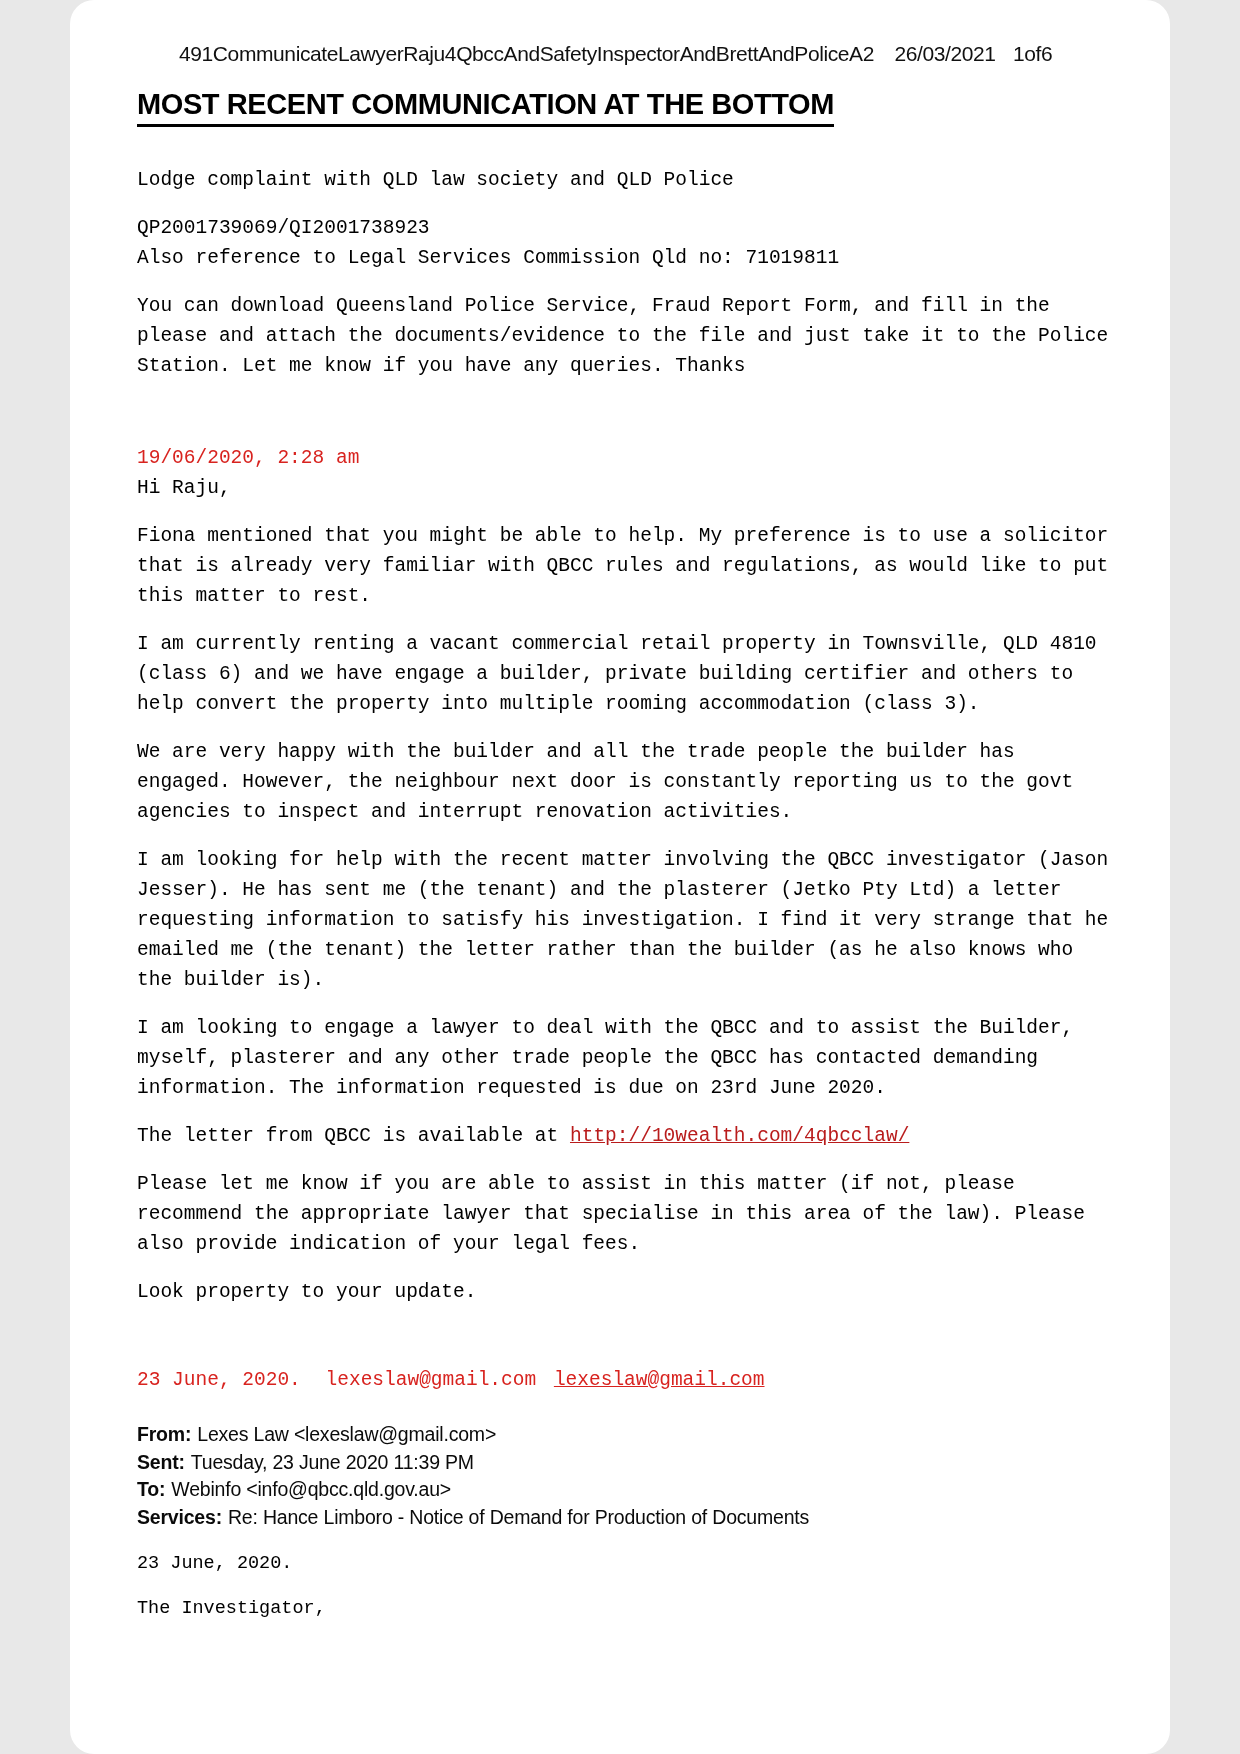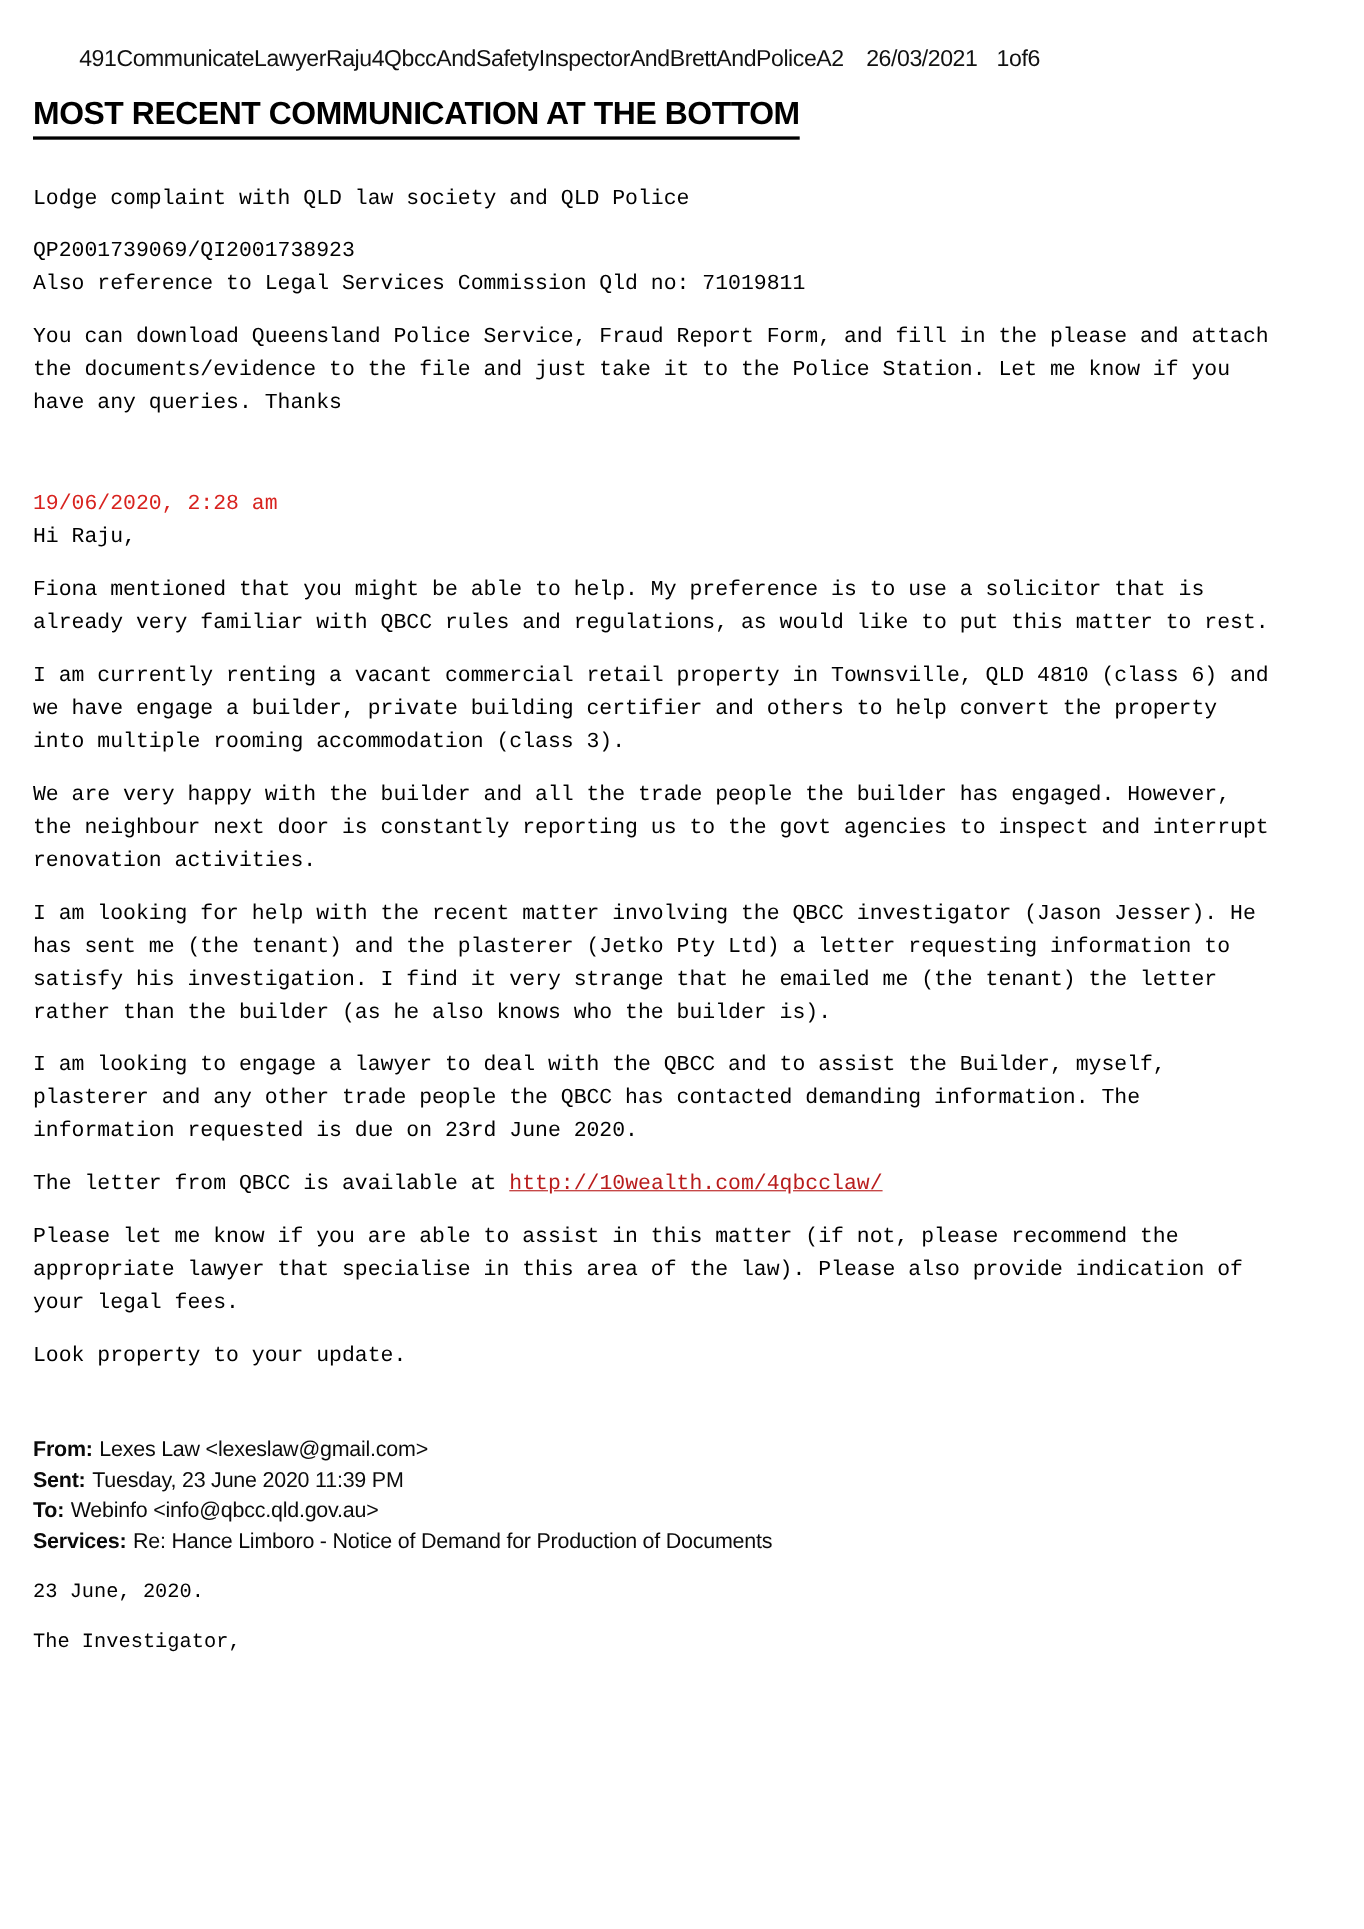--- a/index.html
+++ b/index.html
@@ -1,24 +1,25 @@
 <!DOCTYPE html>
 <html><head>
 <meta charset="utf-8">
 <style>
   * { margin:0; padding:0; box-sizing:border-box; }
   html,body { background:#e8e8e8; }
   .page {
     position:relative;
-    width:1240px; height:1754px;
+    width:1100px; height:1754px;
     margin:0 auto;
     background:#ffffff;
-    padding:42px 53px 0 30px;
+    padding:42px 53px 0 67px;
     color:#000;
     overflow:hidden;
+    border-radius:24px;
   }
   .doc-header {
     font-family:"Liberation Sans", sans-serif;
     font-size:21px;
     letter-spacing:-0.4px;
     color:#111;
     padding-left:42px;
     white-space:nowrap;
   }
   .doc-header .gap-md { margin-left:15px; }
@@ -120,20 +121,25 @@
     <p class="serif">
       <span>The letter from QBCC is available at </span><a class="link">http://10wealth.com/4qbcclaw/</a>
     </p>
 
     <p class="serif">Please let me know if you are able to assist in this matter (if not, please recommend the appropriate lawyer that specialise in this area of the law). Please also provide indication of your legal fees.</p>
     <p class="serif">Look property to your update.</p>
 
   </div>
 
   <div class="email2">
+    <p class="serif red dateline">
+      <span>23 June, 2020.</span>
+      <span class="sp2">lexeslaw@gmail.com</span>
+      <a class="red-link">lexeslaw@gmail.com</a>
+    </p>
 
     <div class="mail-headers">
       <div class="mail-row">
         <span class="lbl">From:</span><span>Lexes Law &lt;lexeslaw@gmail.com&gt;</span>
       </div>
       <div class="mail-row">
         <span class="lbl">Sent:</span><span>Tuesday, 23 June 2020 11:39 PM</span>
       </div>
       <div class="mail-row">
         <span class="lbl">To:</span><span>Webinfo &lt;info@qbcc.qld.gov.au&gt;</span>

